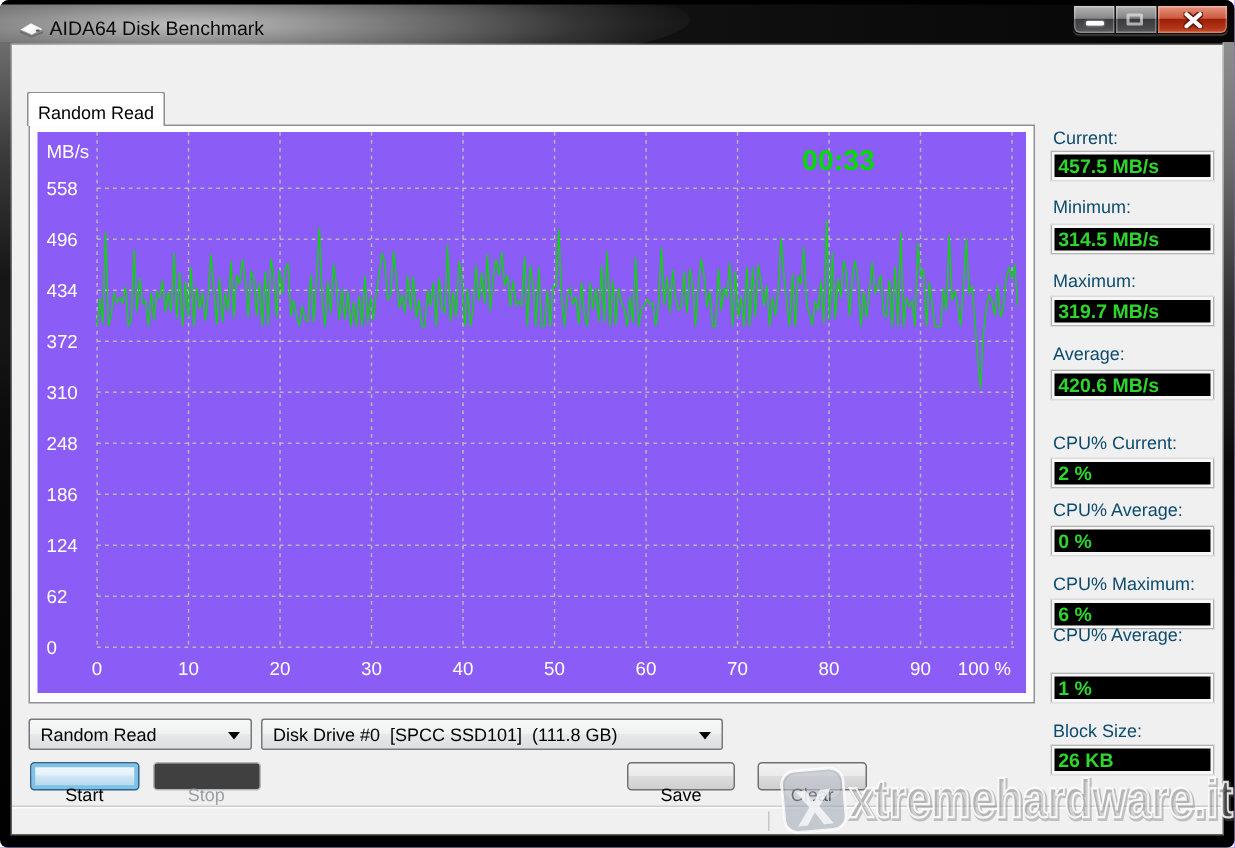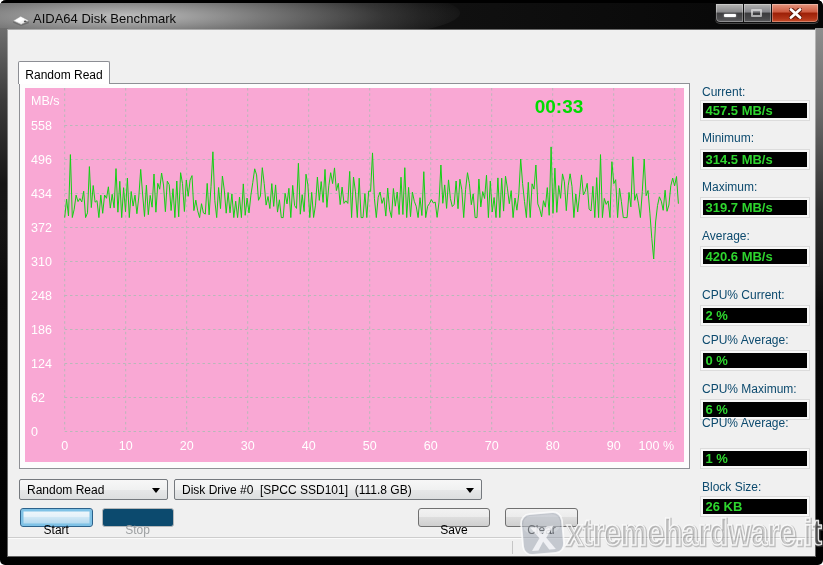--- a/index.html
+++ b/index.html
@@ -24,36 +24,36 @@
 
 #client{position:absolute;left:8px;top:30px;width:807px;height:526px;background:#f0f0f0;box-shadow:0 0 0 1px rgba(255,255,255,.38)}
 #menubar{position:absolute;left:0;top:0;width:807px;height:25px;background:linear-gradient(180deg,#fcfdfe 0,#f2f4f6 60%,#e6e9ec 100%);box-shadow:inset 0 1px 0 #fff}
 #menubar span{display:inline-block;font-size:12px;color:#000;padding:7px 7px 0 7px}
 #menubar span:first-child{margin-left:4px}
 
 #tab{position:absolute;left:10px;top:31px;width:92px;height:23px;background:#fff;
  border:1px solid #8c8e94;border-bottom:none;border-radius:2px 2px 0 0;z-index:2;
  font-size:12px;text-align:center;padding-top:6px}
 #cpanel{position:absolute;left:10.5px;top:52.5px;width:671px;height:386px;background:#fdfdfd;border:1px solid #8e9095}
-#chart{position:absolute;left:17px;top:58px;width:659px;height:374px;background:#f9a8d4}
+#chart{position:absolute;left:17px;top:58px;width:659px;height:374px;background:#8b5cf6}
 
 .rlab{position:absolute;left:694px;font-size:12px;color:#0c4a6e}
 .rbox{position:absolute;left:692.5px;width:108px;height:19px;background:#000;border:2px solid #f7f7f7;
  box-shadow:0 0 0 1px #dcdcdc;color:#2ed52e;font-size:13px;font-weight:bold;padding:1px 0 0 3px;line-height:13px}
 
 .combo{position:absolute;height:21px;border:1px solid #75797e;border-radius:2px;
  background:linear-gradient(180deg,#f7f7f7 0,#f0f1f1 50%,#e7e8e9 50%,#dcdedf 100%);
  font-size:12px;color:#000;padding:3px 0 0 7px}
 .combo i{position:absolute;right:7px;top:8px;width:0;height:0;border-left:4px solid transparent;border-right:4px solid transparent;border-top:5px solid #000}
 
 .btn{position:absolute;height:19px;border:1px solid #707070;border-radius:3px;
  background:linear-gradient(180deg,#f2f2f2 0,#ebebeb 50%,#dddddd 50%,#cfcfcf 100%);
  font-size:12px;color:#000;text-align:center;padding-top:14px}
 #bstart{border:1px solid #2c628b;box-shadow:inset 0 0 0 2.5px #7fc2e6;background:linear-gradient(180deg,#f2f9fd 0,#e4f1f9 45%,#cfe7f5 50%,#aad4ec 100%)}
-#bstop{border-color:#b5b8ba;color:#9c9fa1;background:#0c4a6e}
+#bstop{border-color:#b5b8ba;color:#9c9fa1;background:#404040}
 
 #sline{position:absolute;left:0;top:507px;width:807px;height:1px;background:#cdcdcd}
 #sline2{position:absolute;left:0;top:508px;width:807px;height:1px;background:#fbfbfb}
 #vsep{position:absolute;left:504px;top:511px;width:1px;height:13px;background:#c6c6c6}
 #wm{position:absolute;left:505px;top:503px;z-index:9}
 </style></head><body>
 <div id="win">
  <div id="tbar"></div>
  <div style="position:absolute;left:0;top:28px;width:8px;height:240px;background:linear-gradient(180deg,#6e6e6e 0,#3c3c3c 30%,#161616 65%,rgba(0,0,0,0) 100%)"></div>
  <div style="position:absolute;right:0;top:28px;width:8px;height:280px;background:linear-gradient(180deg,#8e8e8e 0,#6a6a6a 30%,#2e2e2e 65%,rgba(0,0,0,0) 100%)"></div>

